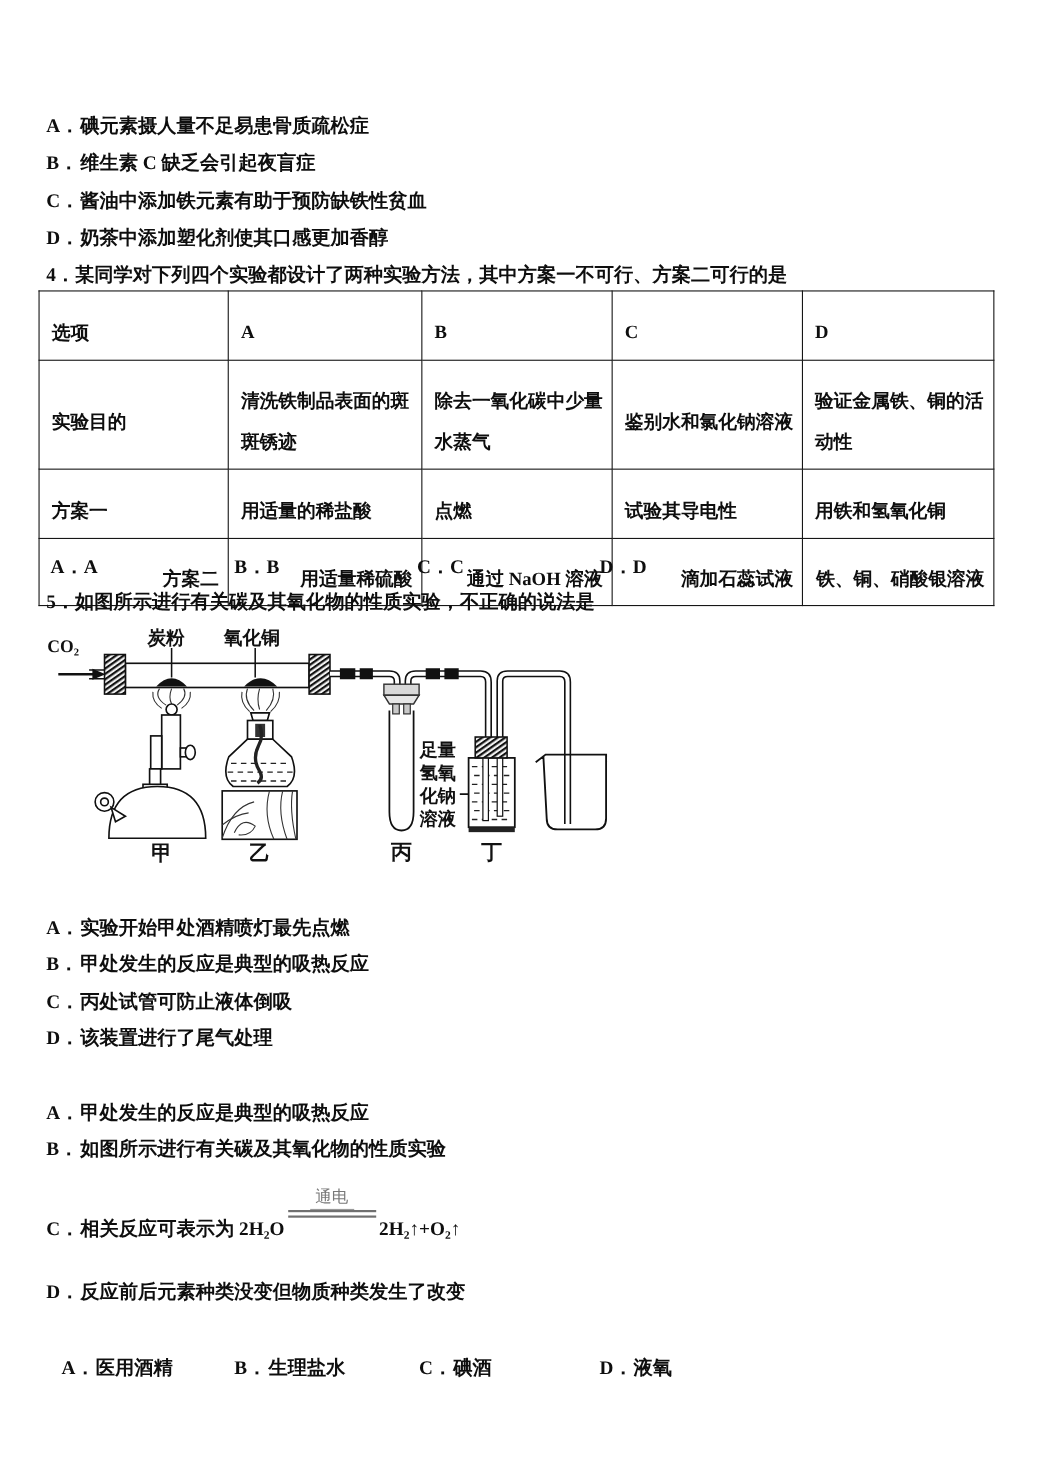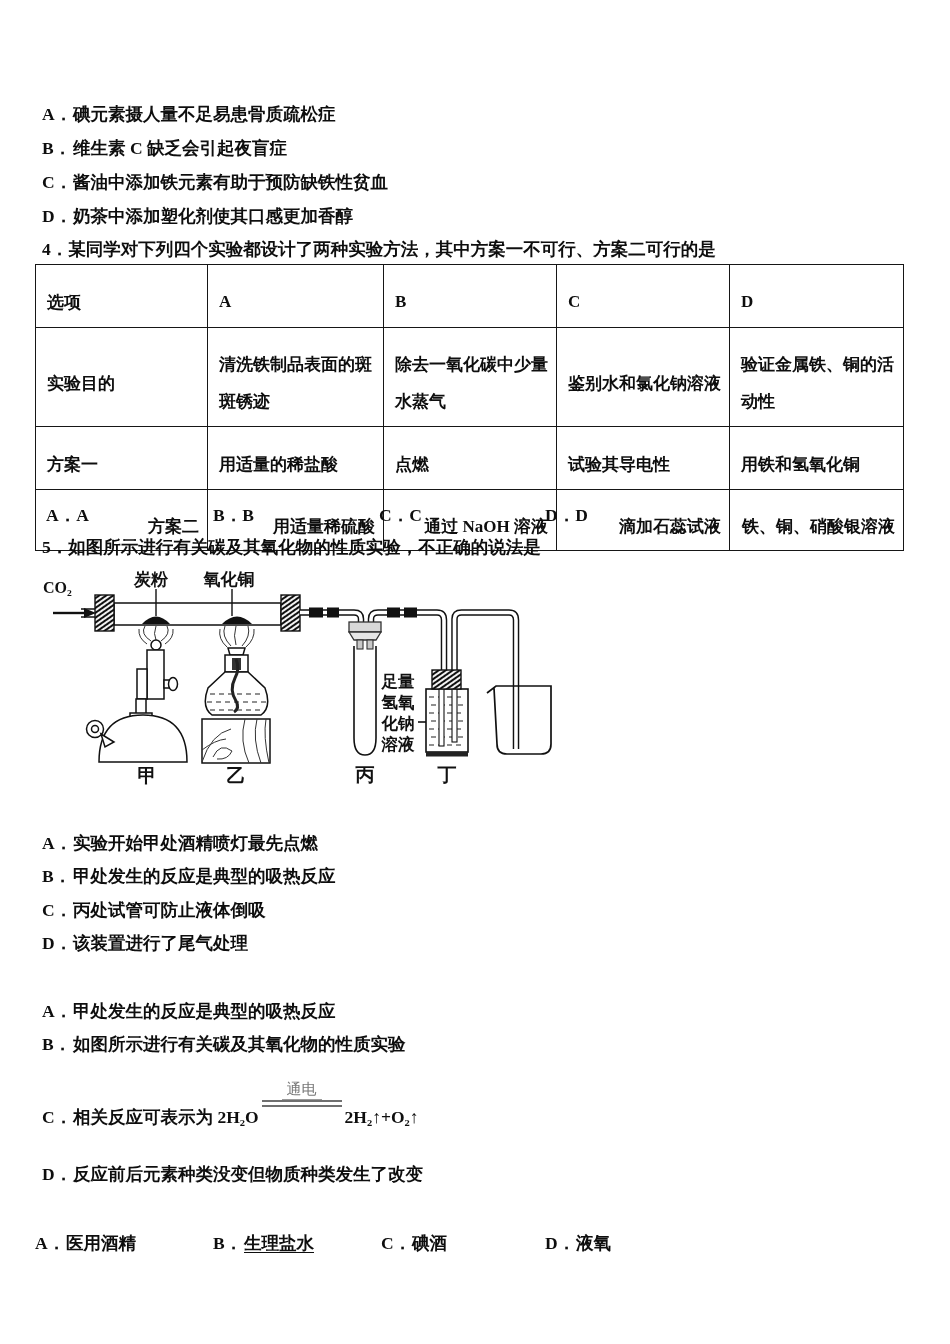--- a/index.html
+++ b/index.html
@@ -3,21 +3,21 @@
 <meta charset="utf-8">
 <style>
   html,body{margin:0;padding:0;background:#e8e8e8;}
   .page{position:relative;width:950px;height:1344px;background:#fff;margin:0 auto;
         font-family:"Liberation Serif","DejaVu Sans",serif;font-weight:700;color:#0e0e0e;
         font-size:17.5px;overflow:hidden;}
   .line{position:absolute;left:42px;white-space:nowrap;line-height:22px;}
   .k{display:inline-block;min-width:31px;}
   .kq{display:inline-block;min-width:24px;}
   .pos{position:absolute;white-space:nowrap;}
-  .u{text-decoration:underline;text-underline-offset:3px;text-align:center;}
+  .u{text-underline-offset:3px;text-align:center;}
 
   
   table.qt{position:absolute;left:35px;top:264px;border-collapse:collapse;table-layout:fixed;
            width:868px;font-size:17px;}
   table.qt td{border:1.8px solid #161616;padding:14px 8px 2px 11px;vertical-align:middle;
               font-weight:700;overflow:hidden;}
   tr.r0 td{height:46px;}
   tr.r1 td{height:82px;line-height:37px;}
   tr.r2 td{height:46px;}
   tr.r3 td{height:44px;text-align:right;}
@@ -231,19 +231,19 @@
   <div class="line" style="top:932px"><span class="k">D．</span><span>该装置进行了尾气处理</span></div>
 
   <div class="line" style="top:1000px"><span class="k">A．</span><span>甲处发生的反应是典型的吸热反应</span></div>
   <div class="line" style="top:1033px"><span class="k">B．</span><span>如图所示进行有关碳及其氧化物的性质实验</span></div>
   <div class="line" style="top:1097px">
     <span class="k">C．</span><span>相关反应可表示为 2H₂O</span><span class="eqcond"><span class="condtext">通电</span><span class="dline"></span></span><span>2H₂↑+O₂↑</span>
   </div>
   <div class="line" style="top:1163px"><span class="k">D．</span><span>反应前后元素种类没变但物质种类发生了改变</span></div>
 
   <div>
-    <span class="pos" style="left:35px;top:1231px"><span class="k">A．</span><span>医用酒精</span></span>
+    <span class="pos" style="left:56px;top:1231px"><span class="k">A．</span><span>医用酒精</span></span>
     <span class="pos" style="left:213px;top:1231px"><span class="k">B．</span><span class="u">生理盐水</span></span>
     <span class="pos" style="left:381px;top:1231px"><span class="k">C．</span><span>碘酒</span></span>
     <span class="pos" style="left:545px;top:1231px"><span class="k">D．</span><span>液氧</span></span>
   </div>
 
 </div>
 
 </body></html>

